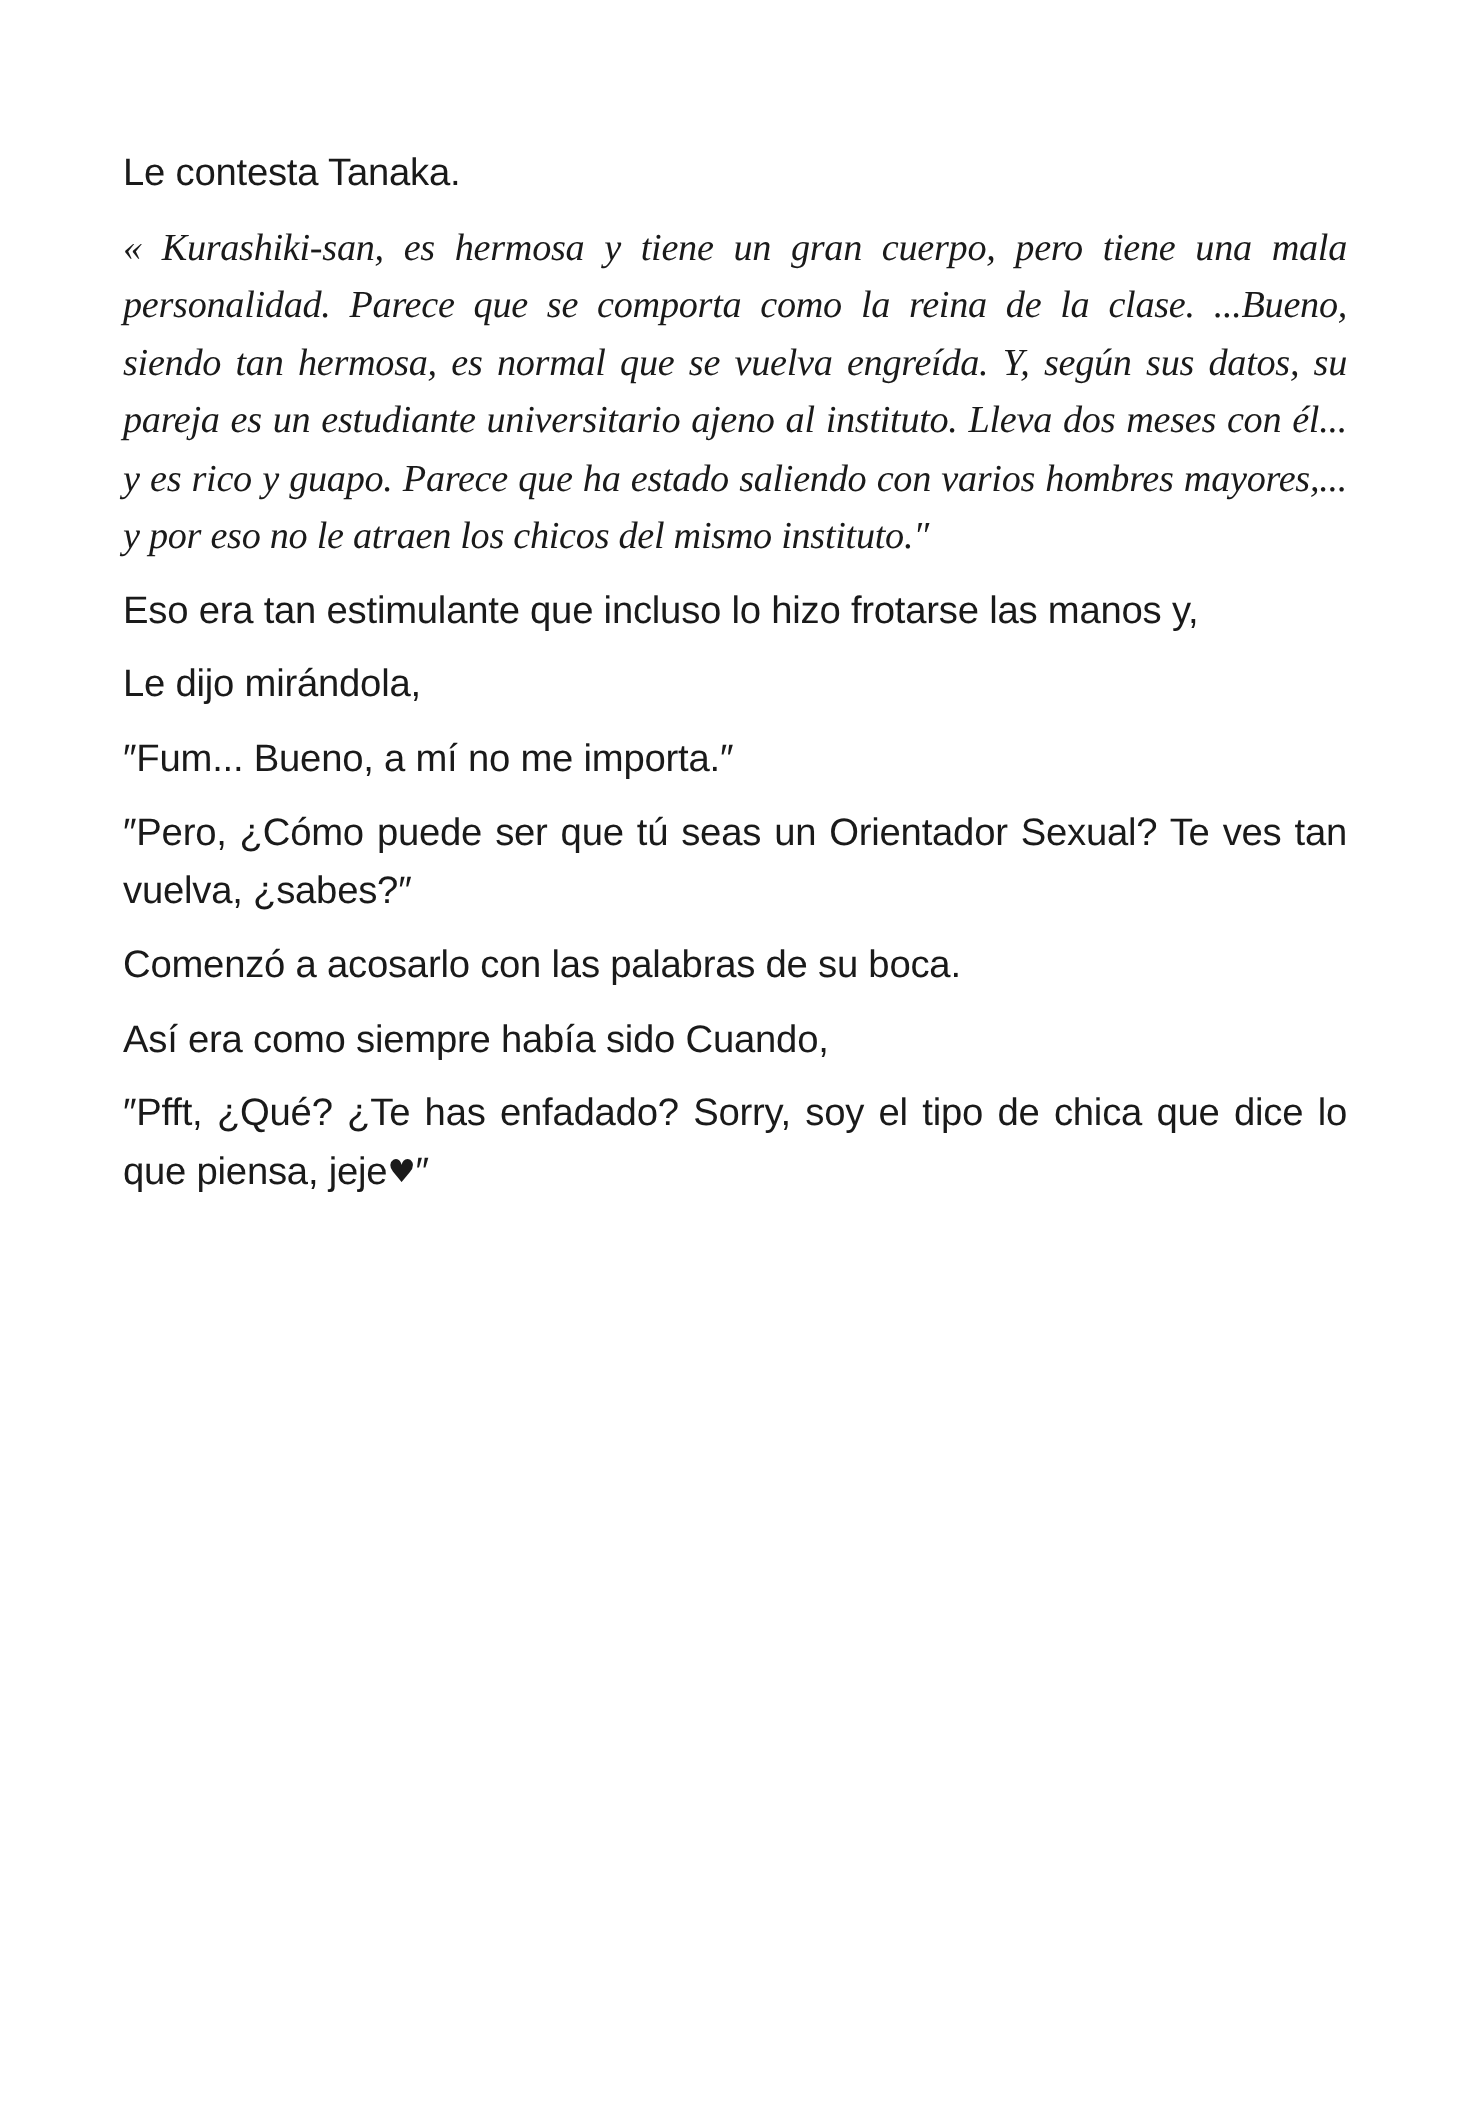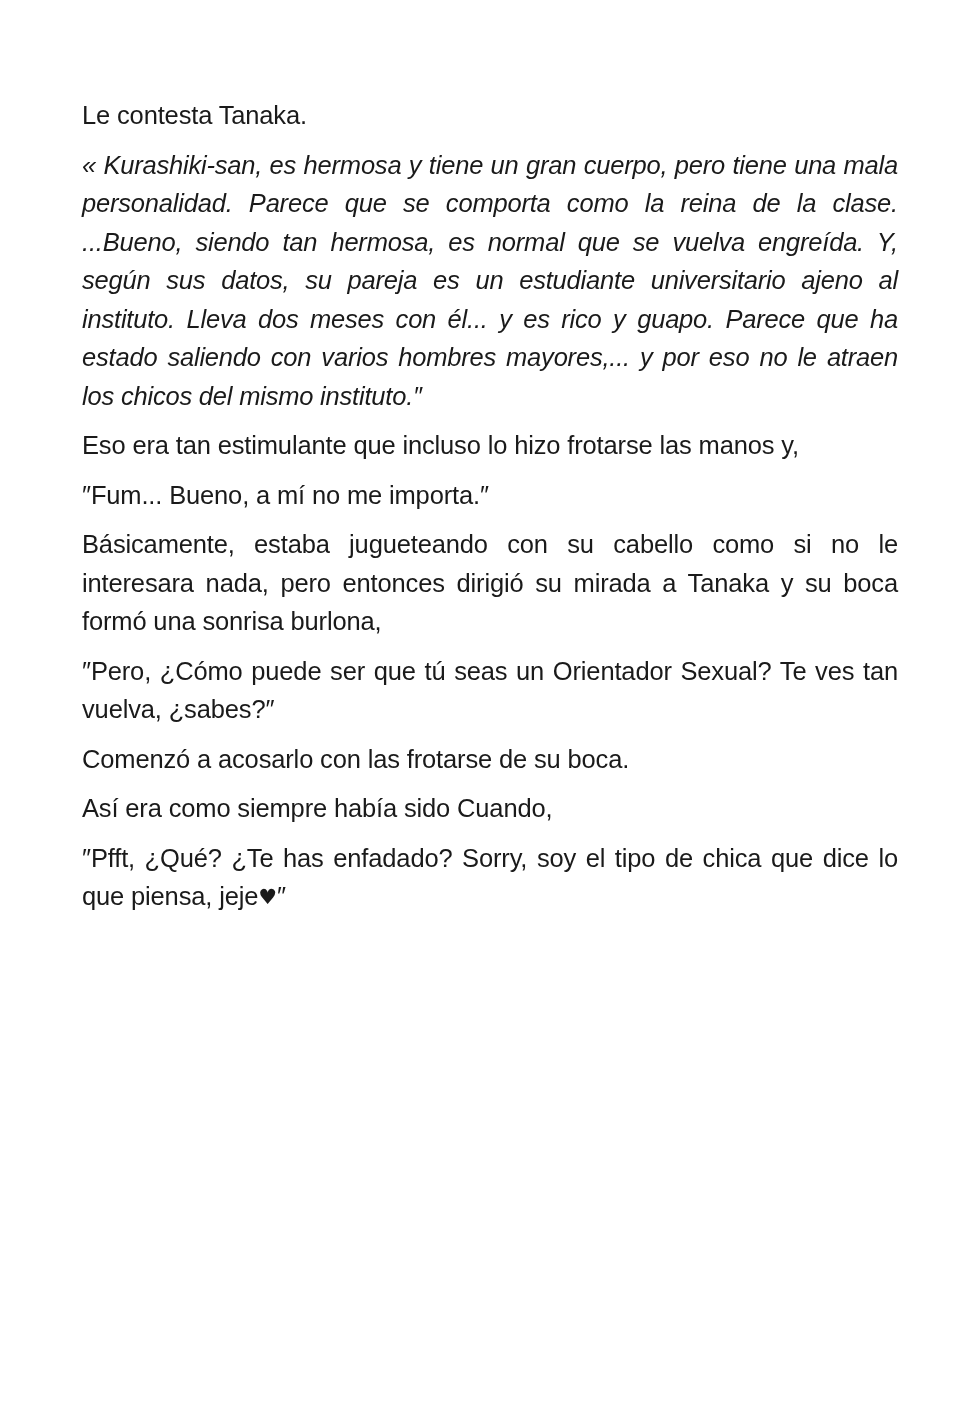--- a/index.html
+++ b/index.html
@@ -28,21 +28,21 @@
     line-height: 38.5px;
     color: #1a1a1a;
     text-align: justify;
     text-justify: inter-word;
     letter-spacing: -0.15px;
     word-spacing: 0px;
     font-weight: 400;
   }
   p.para.italic {
     font-style: italic;
-    font-family: Liberation Sans, sans-serif;
+    font-family: Liberation Serif, serif;
     letter-spacing: -0.2px;
   }
   
   p.single {
     text-align: left;
   }
   .heart {
     font-family: "DejaVu Sans", sans-serif;
     font-size: 21px;
     line-height: 0;
@@ -55,28 +55,28 @@
 <div class="page">
   <div class="content">
 
     <p class="para single">Le contesta Tanaka.</p>
 
     <p class="para italic">« Kurashiki-san, es hermosa y tiene un gran cuerpo, pero tiene una mala personalidad.  Parece que se comporta como la reina de la clase. ...Bueno, siendo tan hermosa, es normal que se vuelva engreída. Y, según sus datos, su pareja es un estudiante universitario ajeno al instituto. Lleva dos meses con él... y es rico y guapo. Parece que ha estado saliendo con varios hombres mayores,... y por eso no le atraen los chicos del mismo instituto.″</p>
 
     <p class="para single">Eso era tan estimulante que incluso lo hizo frotarse las manos y,</p>
 
 
+    <p class="para single">Le dijo mirándola,</p>
 
     <p class="para single">″Fum... Bueno, a mí no me importa.″</p>
 
-    <p class="para">Básicamente, estaba jugueteando con su cabello como si no le interesara nada, pero entonces dirigió su mirada a Tanaka y su boca formó una sonrisa burlona,</p>
 
     <p class="para">″Pero, ¿Cómo puede ser que tú seas un Orientador Sexual? Te ves tan vuelva, ¿sabes?″</p>
 
-    <p class="para single">Comenzó a acosarlo con las frotarse de su boca.</p>
+    <p class="para single">Comenzó a acosarlo con las palabras de su boca.</p>
 
 
     <p class="para single">Así era como siempre había sido Cuando,</p>
 
     <p class="para"><span>″Pfft, ¿Qué? ¿Te has enfadado? Sorry, soy el tipo de chica que dice lo que piensa, jeje</span><span class="heart">♥</span><span>″</span></p>
 
   </div>
 </div>
 
 </body></html>

